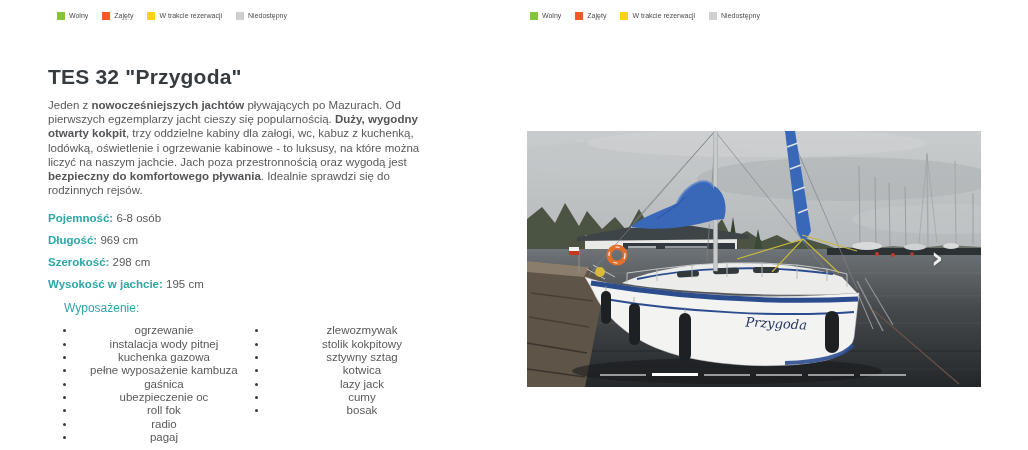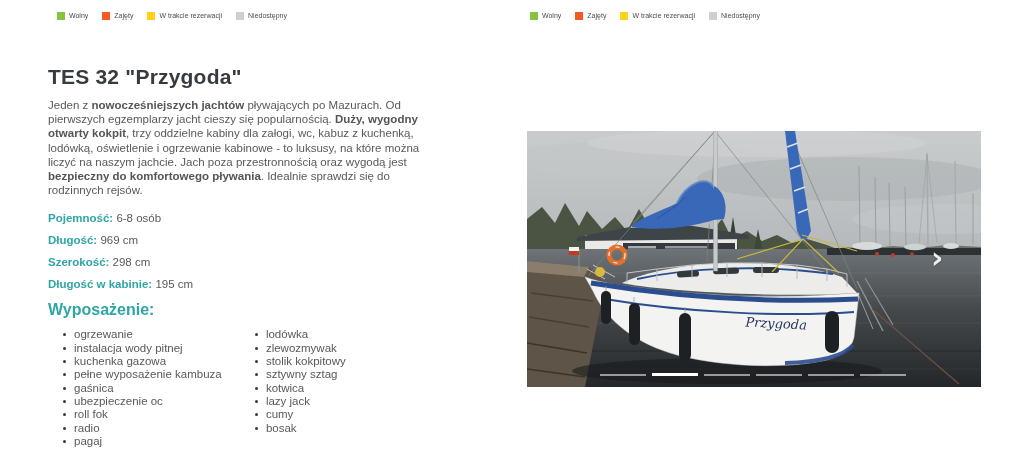--- a/index.html
+++ b/index.html
@@ -18,25 +18,25 @@
 
   
   .content{position:absolute;left:48px;top:66px;width:410px;}
   h1{margin:0;font-size:21px;line-height:22px;font-weight:bold;color:#363b40;letter-spacing:.2px;}
   .desc{margin:10px 0 16px;width:392px;font-size:11.5px;line-height:14.2px;color:#58595b;}
   .desc b{font-weight:bold;color:#545558;}
   .specs{margin-top:13px;}
   .spec-row{font-size:11.5px;line-height:11.5px;margin:0 0 10.5px;}
   .spec-label{color:#2ea6a6;font-weight:bold;}
   .spec-value{color:#58595b;}
-  .equip-heading{font-size:16px;color:#2ea6a6;font-weight:bold;margin:2px 0 0;}
+  .equip-heading{font-size:12px;color:#2ea6a6;font-weight:normal;margin:2px 16px 0;}
   .equip-cols{display:flex;margin-top:9px;}
   .equip-cols ul{list-style:none;margin:0;padding:0;box-sizing:border-box;width:234px;}
   .equip-cols ul.first{padding-left:14px;}
-  .equip-cols li{font-size:11.5px;color:#58595b;line-height:13.3px;position:relative;padding-left:12px;}
+  .equip-cols li{font-size:11.5px;color:#58595b;line-height:13.3px;position:relative;padding-left:12px;text-align:center;}
   .equip-cols li::before{content:"";position:absolute;left:1px;top:5px;width:3px;height:3px;border-radius:50%;background:#3a3a3a;}
 
   
   .photo{position:absolute;left:527px;top:131px;width:454px;height:256px;margin:0;overflow:hidden;background:#9aa0a3;}
   .photo svg{position:absolute;left:0;top:0;width:100%;height:100%;display:block;}
   .gallery-dashes{position:absolute;left:73px;bottom:11px;width:306px;display:flex;gap:6px;align-items:center;}
   .gallery-dashes .dash{flex:1;height:2px;background:rgba(255,255,255,.55);}
   .gallery-dashes .dash.active{height:3px;background:#ffffff;}
   .next-arrow{position:absolute;left:404px;top:112px;color:rgba(255,255,255,.9);
     font-size:30px;font-weight:bold;line-height:30px;font-family:"DejaVu Sans",sans-serif;
@@ -93,40 +93,39 @@
     </div>
     <div class="spec-row">
       <span class="spec-label">Długość:</span>
       <span class="spec-value">969 cm</span>
     </div>
     <div class="spec-row">
       <span class="spec-label">Szerokość:</span>
       <span class="spec-value">298 cm</span>
     </div>
     <div class="spec-row">
-      <span class="spec-label">Długość w kabinie:</span>
+      <span class="spec-label">Wysokość w jachcie:</span>
       <span class="spec-value">195 cm</span>
     </div>
   </div>
 
   <div class="equip-heading">Wyposażenie:</div>
   <div class="equip-cols">
     <ul class="first" id="equip-left">
         <li>ogrzewanie</li>
         <li>instalacja wody pitnej</li>
         <li>kuchenka gazowa</li>
         <li>pełne wyposażenie kambuza</li>
         <li>gaśnica</li>
         <li>ubezpieczenie oc</li>
         <li>roll fok</li>
         <li>radio</li>
         <li>pagaj</li>
       </ul>
     <ul id="equip-right">
-        <li>lodówka</li>
         <li>zlewozmywak</li>
         <li>stolik kokpitowy</li>
         <li>sztywny sztag</li>
         <li>kotwica</li>
         <li>lazy jack</li>
         <li>cumy</li>
         <li>bosak</li>
       </ul>
   </div>
 </div>

